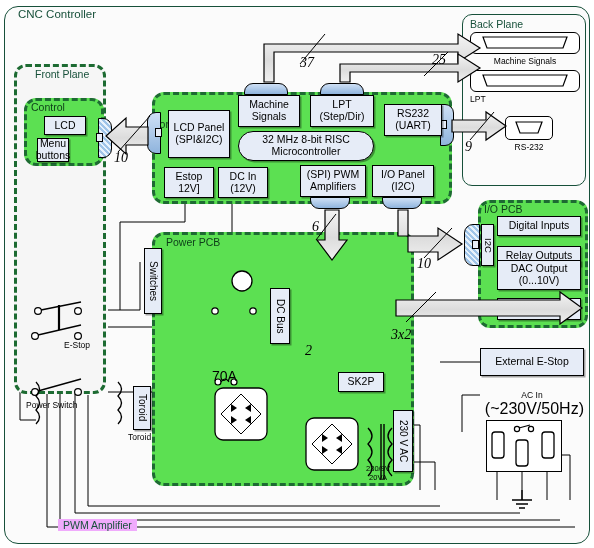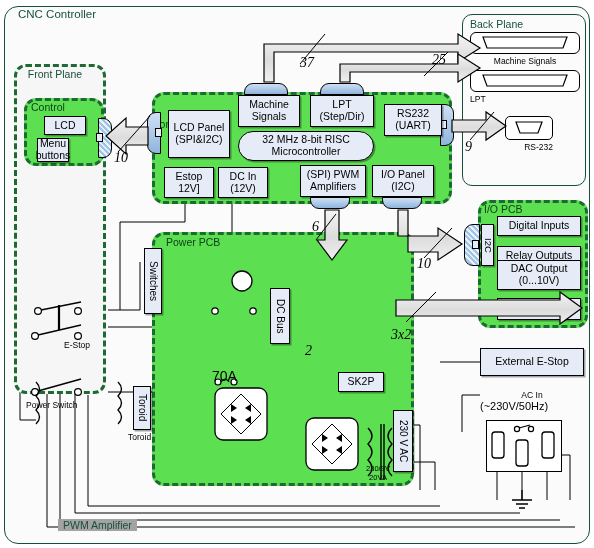--- a/index.html
+++ b/index.html
@@ -96,21 +96,21 @@
   <path d="M512 500 L532 500 M516 504 L528 504 M519 508 L525 508" stroke="#000" stroke-width="1.3"></path>
   <path d="M522 490 L522 500" stroke="#000" stroke-width="1.3"></path>
   <path d="M558 455 L570 455 L570 500" stroke="#000" stroke-width="1" fill="none"></path>
 
   <path d="M480 362 L440 362" stroke="#000" stroke-width="1" fill="none"></path>
 
   <path d="M470 55 L470 185" stroke="#17503a" stroke-width="1" fill="none"></path>
 </svg>
 
 <div class="abs dashgroup" style="left:14px;top:64px;width:92px;height:330px;background:#f6f6f6;"></div>
-<div class="abs grouplabel" style="left:20px;top:68px;width:70px;line-height:1.15;text-align:center;">Front Plane</div>
+<div class="abs grouplabel" style="left:35px;top:68px;width:70px;line-height:1.15;">Front Plane</div>
 
 <div class="abs greenpcb" style="left:24px;top:98px;width:80px;height:68px;"></div>
 <div class="abs greenlabel" style="left:31px;top:101px;">Control</div>
 <div class="abs box" style="left:44px;top:116px;width:42px;height:19px;">LCD</div>
 <div class="abs box" style="left:37px;top:138px;width:32px;height:24px;">Menu buttons</div>
 
 <div class="abs conn-hatch" style="left:98px;top:118px;width:14px;height:40px;border-radius:0 9px 9px 0;"></div>
 <div class="abs" style="left:96px;top:133px;width:7px;height:9px;background:#e6ecf7;border:1.2px solid #000;"></div>
 
 <svg class="ovl">
@@ -171,21 +171,21 @@
     <polygon points="6,2 90,2 86,13 10,13" fill="#fff" stroke="#000" stroke-width="1.2"></polygon>
   </svg>
 </div>
 <div class="abs tinylabel" style="left:470px;top:94px;width:110px;">LPT</div>
 
 <div class="abs whitebox" style="left:505px;top:116px;width:48px;height:24px;border-radius:5px;">
   <svg width="34" height="16">
     <polygon points="4,2 30,2 26,13 8,13" fill="#fff" stroke="#000" stroke-width="1.2"></polygon>
   </svg>
 </div>
-<div class="abs tinylabel" style="left:505px;top:142px;width:48px;text-align:right;">RS-232</div>
+<div class="abs tinylabel" style="left:505px;top:142px;width:48px;text-align:center;">RS-232</div>
 
 <div class="abs greenpcb" style="left:478px;top:200px;width:110px;height:128px;"></div>
 <div class="abs greenlabel" style="left:484px;top:203px;">I/O PCB</div>
 <div class="abs conn-hatch" style="left:464px;top:224px;width:16px;height:42px;border-radius:9px 0 0 9px;"></div>
 <div class="abs" style="left:472px;top:240px;width:7px;height:9px;background:#e6ecf7;border:1.2px solid #000;"></div>
 <div class="abs box vert" style="left:481px;top:224px;width:13px;height:42px;font-size:9.5px;">I2C</div>
 <div class="abs box" style="left:497px;top:216px;width:84px;height:20px;">Digital Inputs</div>
 <div class="abs box" style="left:497px;top:238px;width:84px;height:20px;margin-top:8px;">Relay Outputs</div>
 <div class="abs box" style="left:497px;top:260px;width:84px;height:30px;">DAC Output (0...10V)</div>
 <div class="abs box" style="left:497px;top:298px;width:84px;height:22px;">Motor Outputs</div>
@@ -238,21 +238,21 @@
   <path d="M392 428 q-8 8 0 16 q-8 8 0 16 q-8 8 0 16" stroke="#000" stroke-width="1.3" fill="none"></path>
   <path d="M381 424 L381 480" stroke="#000" stroke-width="1.4"></path>
   <path d="M384 424 L384 480" stroke="#000" stroke-width="1.4"></path>
 </svg>
 <div class="abs box" style="left:338px;top:372px;width:46px;height:20px;">SK2P</div>
 <div class="abs box vert" style="left:393px;top:410px;width:20px;height:62px;font-size:10px;">230 V AC</div>
 <div class="abs tinylabel" style="left:358px;top:464px;width:40px;text-align:center;line-height:1.2;font-size:7.5px;">230/9V 20VA</div>
 
 <div class="abs box" style="left:480px;top:348px;width:104px;height:28px;">External E-Stop</div>
 <div class="abs tinylabel" style="left:480px;top:390px;width:104px;text-align:center;">AC In</div>
-<div class="abs" style="left:480px;top:400px;width:104px;text-align:left;font-size:11px;">(~230V/50Hz)</div>
+<div class="abs" style="left:480px;top:400px;width:104px;text-align:right;font-size:16px;">(~230V/50Hz)</div>
 <div class="abs whitebox" style="left:486px;top:420px;width:76px;height:52px;"></div>
 <svg class="ovl">
   <rect x="492" y="432" width="12" height="26" rx="3" fill="#fff" stroke="#000" stroke-width="1.3"></rect>
   <rect x="516" y="440" width="12" height="26" rx="3" fill="#fff" stroke="#000" stroke-width="1.3"></rect>
   <rect x="542" y="432" width="12" height="26" rx="3" fill="#fff" stroke="#000" stroke-width="1.3"></rect>
   <circle cx="517" cy="429" r="2.6" fill="#fff" stroke="#000" stroke-width="1.2"></circle>
   <circle cx="531" cy="429" r="2.6" fill="#fff" stroke="#000" stroke-width="1.2"></circle>
   <path d="M519 428 L530 425" stroke="#000" stroke-width="1.2"></path>
 </svg>
 
@@ -288,13 +288,13 @@
 </svg>
 <div class="abs numlabel" style="left:300px;top:55px;">37</div>
 <div class="abs numlabel" style="left:432px;top:52px;">25</div>
 <div class="abs numlabel" style="left:465px;top:139px;">9</div>
 <div class="abs numlabel" style="left:114px;top:150px;">10</div>
 <div class="abs numlabel" style="left:312px;top:219px;">6</div>
 <div class="abs numlabel" style="left:417px;top:256px;">10</div>
 <div class="abs numlabel" style="left:391px;top:327px;">3x2</div>
 <div class="abs numlabel" style="left:305px;top:343px;">2</div>
 
-<div class="abs" style="left:58px;top:519px;background:#a3a3a3;padding:0 5px;font-size:10.5px;color:#17503a;">PWM Amplifier</div>
+<div class="abs" style="left:58px;top:519px;background:#f0abfc;padding:0 5px;font-size:10.5px;color:#17503a;">PWM Amplifier</div>
 
 </body></html>

